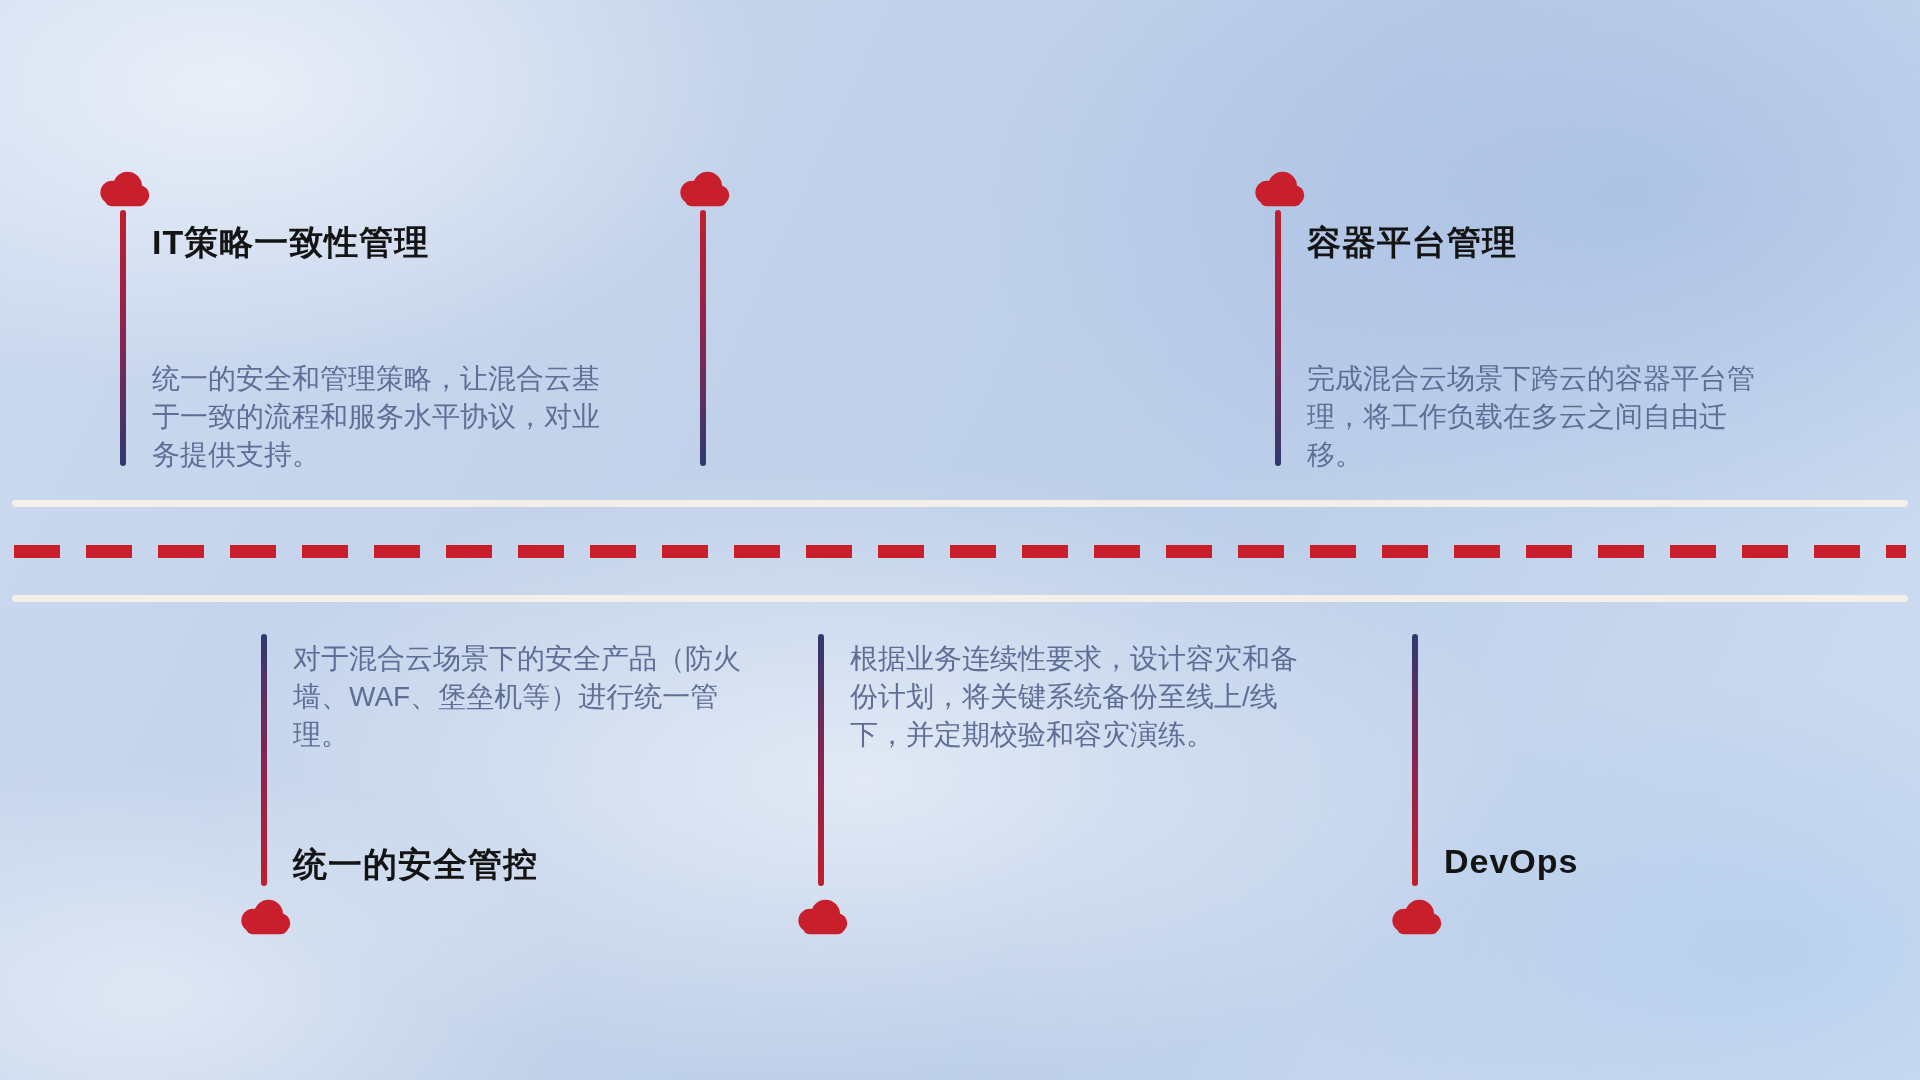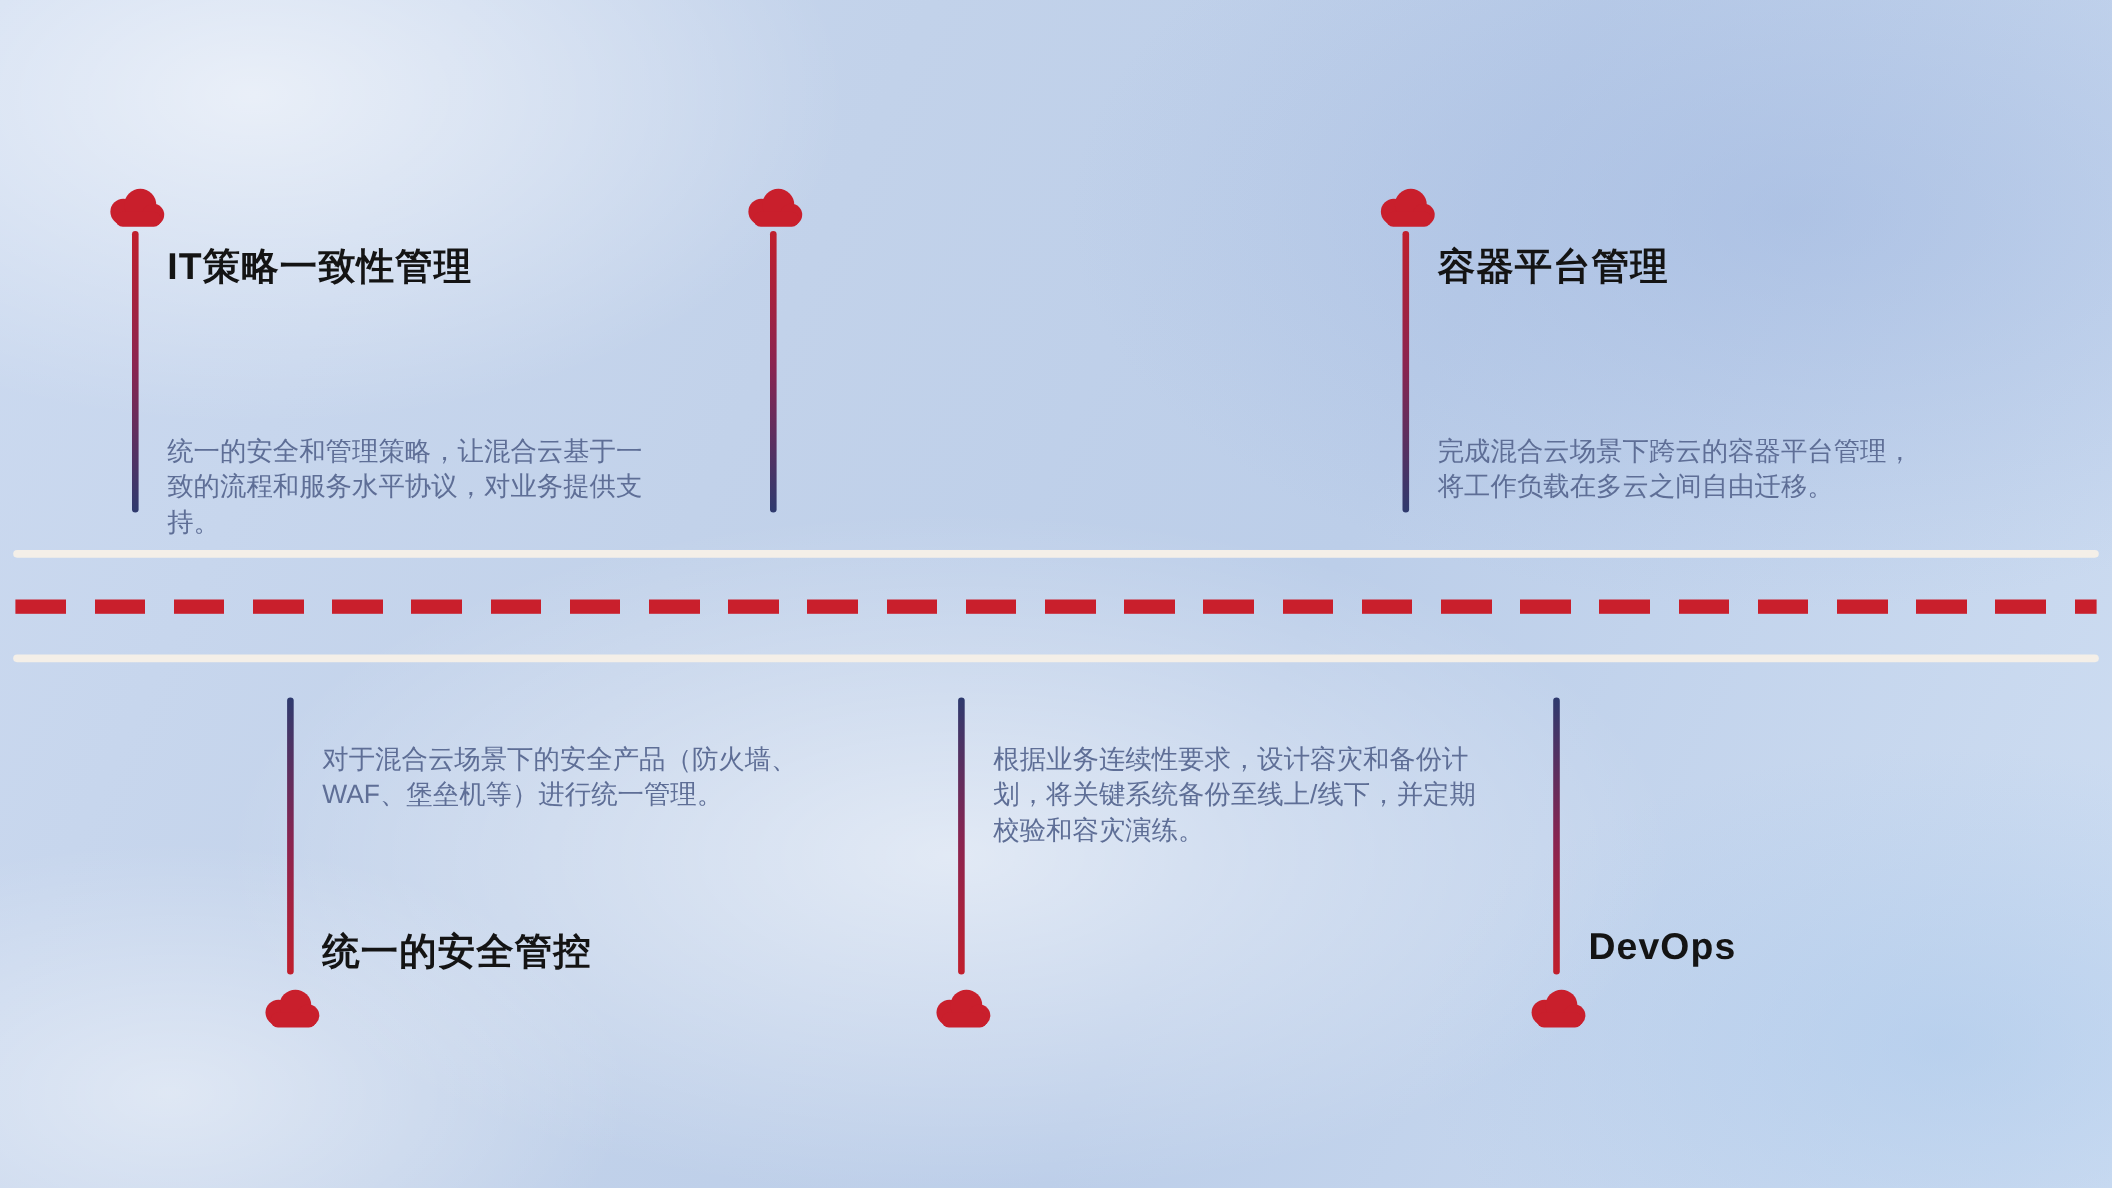--- a/index.html
+++ b/index.html
@@ -53,21 +53,21 @@
   .title{
     position:absolute;left:58px;
     font-size:34px;font-weight:700;color:var(--title-color);
     letter-spacing:1px;white-space:nowrap;
   }
   .item-top .title{top:52px;}
   .item-bottom .title{top:214px;}
 
   .desc{
     position:absolute;left:58px;width:448px;
-    font-size:24px;line-height:1.35;color:var(--desc-color);margin-top:35px;
+    font-size:28px;line-height:1.35;color:var(--desc-color);
   }
   .item-top .desc{top:192px;}
   .item-bottom .desc{top:12px;}
 </style>
 </head>
 <body>
 
 <div class="stage">
 
   <div class="road">
@@ -123,21 +123,21 @@
           <circle class="c" cx="37" cy="19" r="16"></circle>
         <circle class="c" cx="50" cy="29" r="11"></circle>
           <rect class="c" x="12" y="26" width="46" height="15" rx="7.5"></rect>
       </svg>
     </div>
     <div class="pole"></div>
     <h2 class="title">容器平台管理</h2>
     <p class="desc">完成混合云场景下跨云的容器平台管理，将工作负载在多云之间自由迁移。</p>
   </div>
 
-  <div class="item item-bottom" style="left:845px">
+  <div class="item item-bottom" style="left:792px">
     <div class="pole"></div>
     <p class="desc">根据业务连续性要求，设计容灾和备份计划，将关键系统备份至线上/线下，并定期校验和容灾演练。</p>
     <div class="cloud">
       <svg viewBox="0 0 64 42" aria-hidden="true">
         <circle class="c" cx="20" cy="26" r="13"></circle>
           <circle class="c" cx="37" cy="19" r="16"></circle>
         <circle class="c" cx="50" cy="29" r="11"></circle>
           <rect class="c" x="12" y="26" width="46" height="15" rx="7.5"></rect>
       </svg>
     </div>

